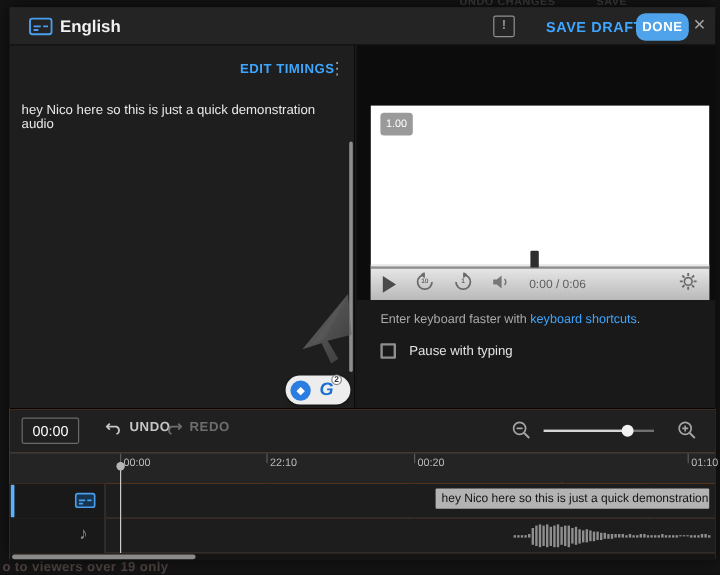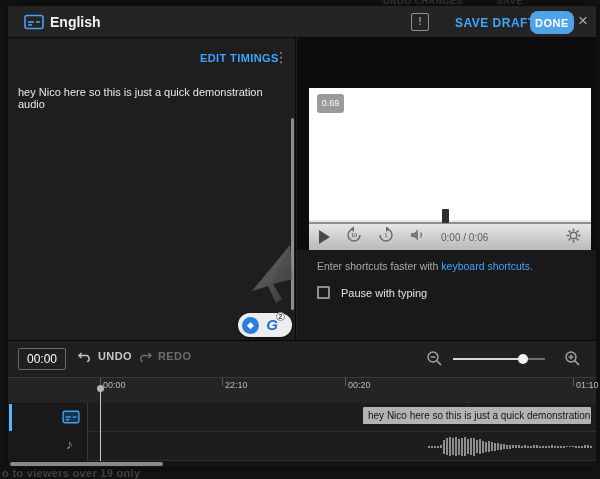--- a/index.html
+++ b/index.html
@@ -56,21 +56,21 @@
   .helper-txt a { color:var(--accent); text-decoration:none; cursor:pointer;margin-top:24px; }
   .pause-row { position:absolute; left:20px; top:36px; display:flex; align-items:center; gap:11px; cursor:pointer; }
   .chk { width:13px; height:13px; border:2px solid #8f8f8f; border-radius:1px; background:transparent; }
   .pause-lbl { font-size:11px; color:#e3e3e3; }
 
   
   .tl { position:absolute; left:0; top:334px; width:588px; height:126px; background:#f97316; border-top:1px solid #050505; }
   .tl-toolbar { position:absolute; left:0; top:0; width:588px; height:36px; background:#202020; }
   .tc-box { position:absolute; left:10px; top:7px; width:48px; height:22px; border:1px solid #6a6a6a; border-radius:2px; background:transparent; color:#fff; font-size:12px; text-align:center; line-height:20px; cursor:text; }
   .undo-btn,.redo-btn { position:absolute; top:9px; display:flex; align-items:center; gap:6px; font-size:11px; font-weight:bold; letter-spacing:.4px; cursor:pointer; }
-  .undo-btn { left:70px; color:#c6c6c6; }
+  .undo-btn { left:80px; color:#c6c6c6; }
   .redo-btn { left:130px; color:#6d6d6d; }
   .zoom-out { position:absolute; left:418px; top:9px; cursor:pointer; }
   .zoom-in { position:absolute; left:556px; top:9px; cursor:pointer; }
   .zslider { position:absolute; left:445px; top:17px; width:92px; height:3px; cursor:pointer; }
   .zslider .trk-l { position:absolute; left:0; top:0; height:2px; background:#d6d6d6; }
   .zslider .trk-r { position:absolute; right:0; top:0; height:2px; background:#6f6f6f; }
   .zthumb { position:absolute; top:-4px; width:10px; height:10px; border-radius:50%; background:#f2f2f2; cursor:grab; }
 
   .ruler { position:absolute; left:0; top:36px; width:588px; height:26px; background:#242424; border-top:1px solid #3a3a3a; cursor:pointer; }
   .tick { position:absolute; top:0; width:1px; height:8px; background:#5a5a5a; }
@@ -139,21 +139,21 @@
         </svg>
       </span>
       <div class="ext-pill">
         <div class="ext-loc">◆</div>
         <div class="ext-g"><span>G</span><span class="ext-badge">2</span></div>
       </div>
     </div>
 
     <div class="rpanel">
       <div class="video">
-        <div class="speed-badge">0.69</div>
+        <div class="speed-badge">1.00</div>
         <div class="vctrl">
           <div class="vprogress">
             <div class="vthumb"></div>
           </div>
           <div class="vrow">
             <div class="play-tri"></div>
             <span class="cicon">
               <svg width="16" height="16" viewBox="0 0 16 16">
                   <path d="M8 2 A6 6 0 1 0 14 8" fill="none" stroke="#6b6b6b" stroke-width="1.5"></path>
                   <polygon points="8,-1 8,5 4.5,2" fill="#6b6b6b"></polygon>
@@ -186,21 +186,21 @@
                     <line x1="10.6" y1="10.6" x2="12.4" y2="12.4"></line>
                     <line x1="12.4" y1="2.6" x2="10.6" y2="4.4"></line>
                     <line x1="4.4" y1="10.6" x2="2.6" y2="12.4"></line>
                   </g>
                 </svg>
             </span>
           </div>
         </div>
       </div>
       <div class="helper-sec">
-        <div class="helper-txt"><span>Enter shortcuts faster with </span><a>keyboard shortcuts</a><span>.</span></div>
+        <div class="helper-txt"><span>Enter keyboard faster with </span><a>keyboard shortcuts</a><span>.</span></div>
         <div class="pause-row">
           <span class="chk"></span>
           <span class="pause-lbl">Pause with typing</span>
         </div>
       </div>
     </div>
 
     <div class="tl">
       <div class="tl-toolbar">
         <div class="tc-box">00:00</div>

